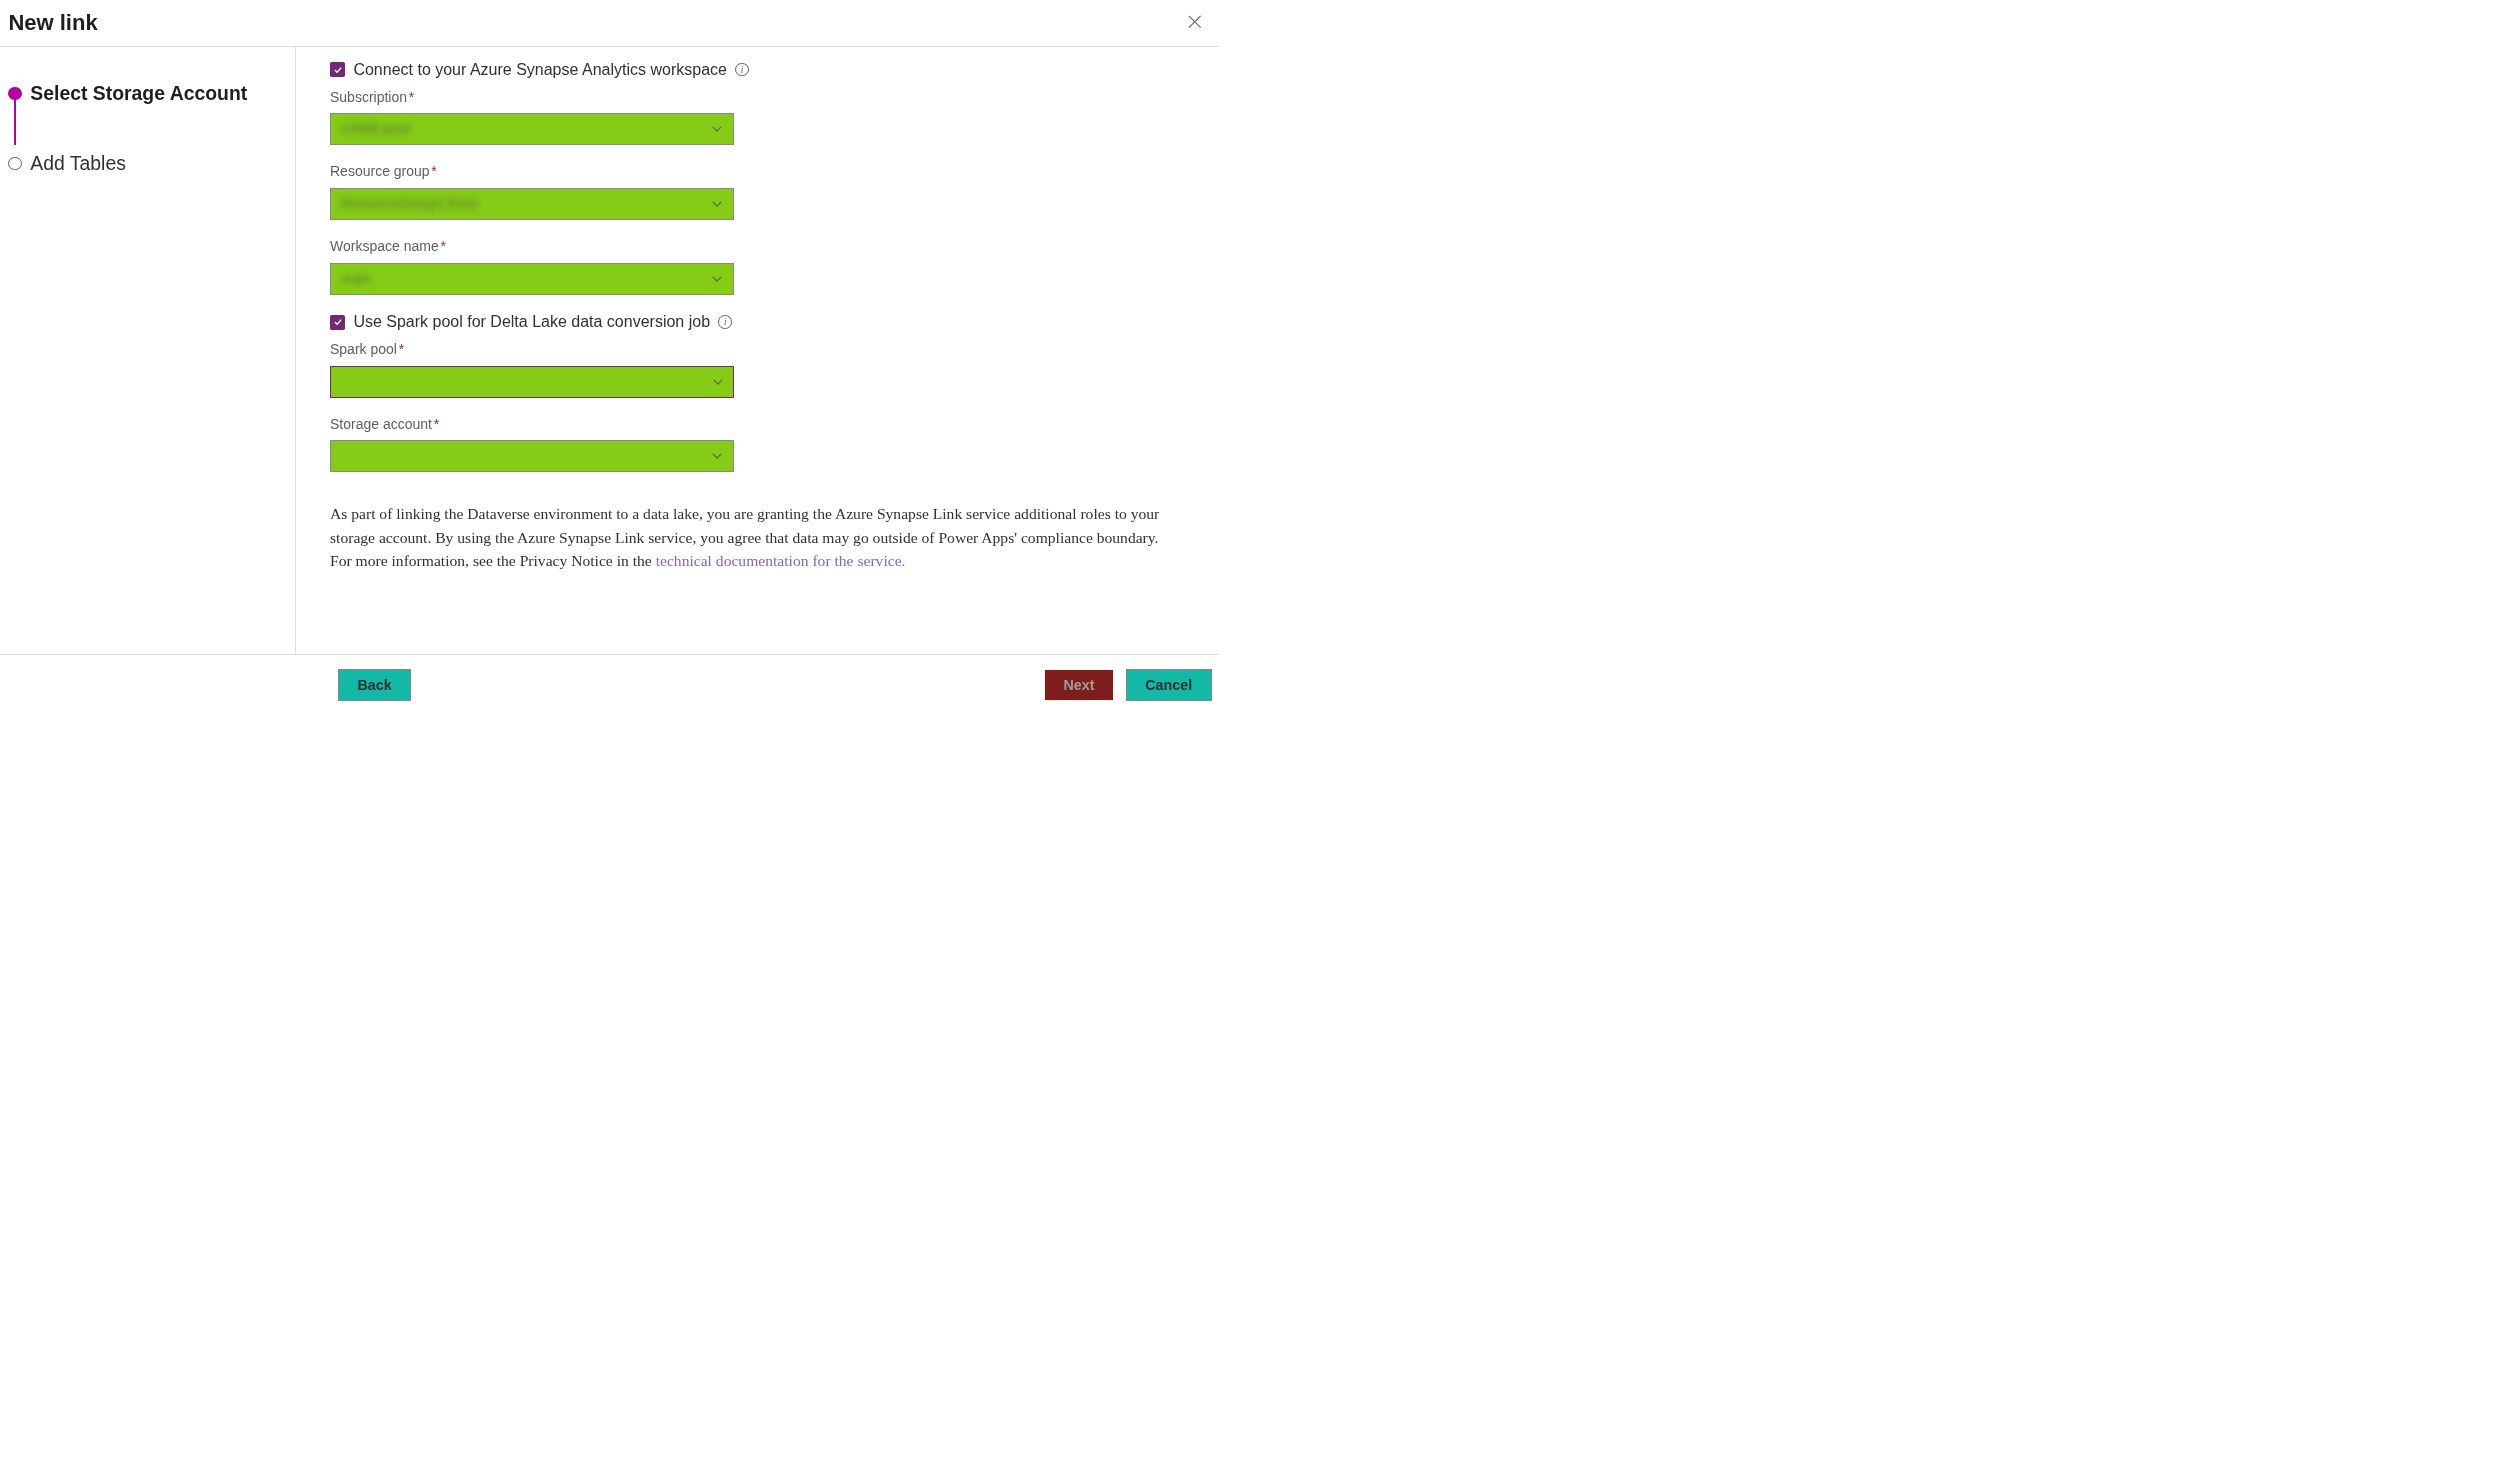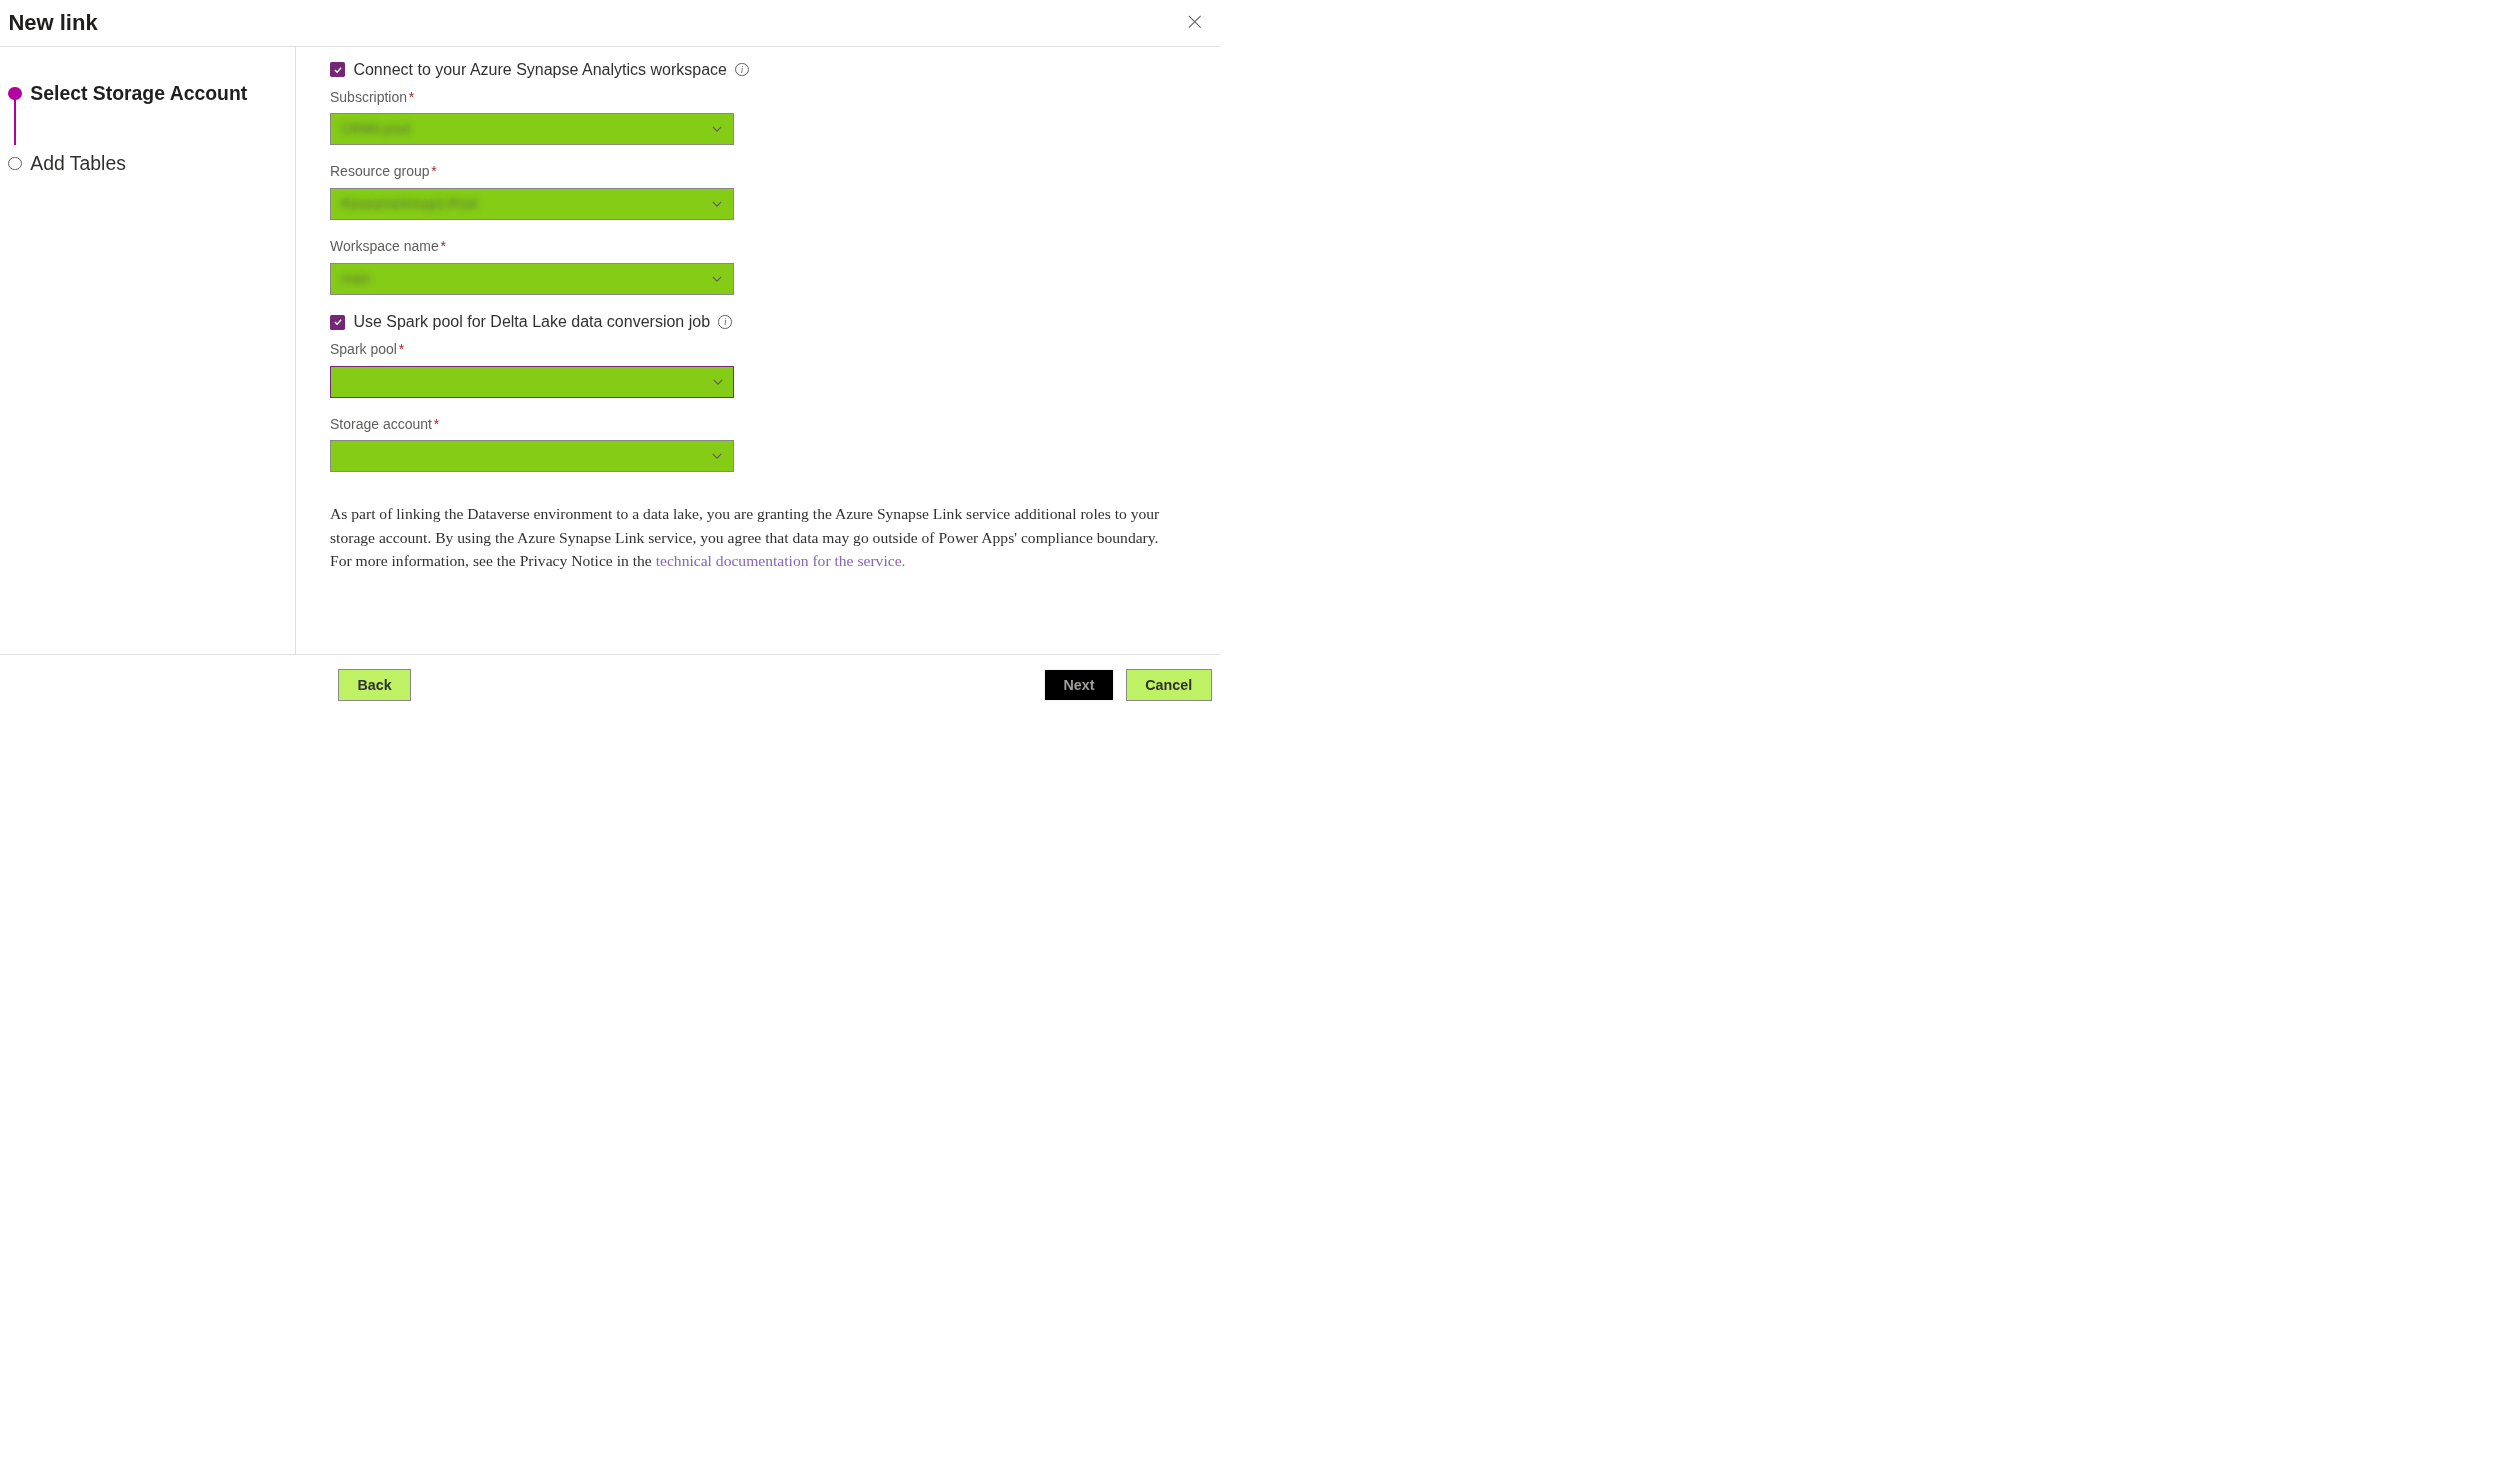--- a/index.html
+++ b/index.html
@@ -171,27 +171,27 @@
     height: 59px;
     display: flex;
     align-items: center;
     padding: 0 8.4px 0 338px;
   }
   .btn {
     height: 32px;
     padding: 0 18.5px;
     font-size: 14.3px;
     border: 0.8px solid #8a8886;
-    background: #bef264;
+    background: #14b8a6;
     cursor: pointer;
     font-weight: 600;
     color: #323130;
   }
   .btn.primary-disabled {
-    background: #000000;
+    background: #7f1d1d;
     border-color: #f3f2f1;
     color: #a19f9d;
     cursor: default;
   }
   .footer-spacer { flex: 1; }
   .footer .btn + .btn { margin-left: 11.8px; }
 
   
   .main-scroll::-webkit-scrollbar { width: 13.5px; }
   .main-scroll::-webkit-scrollbar-track { background: #f3f2f1; }

